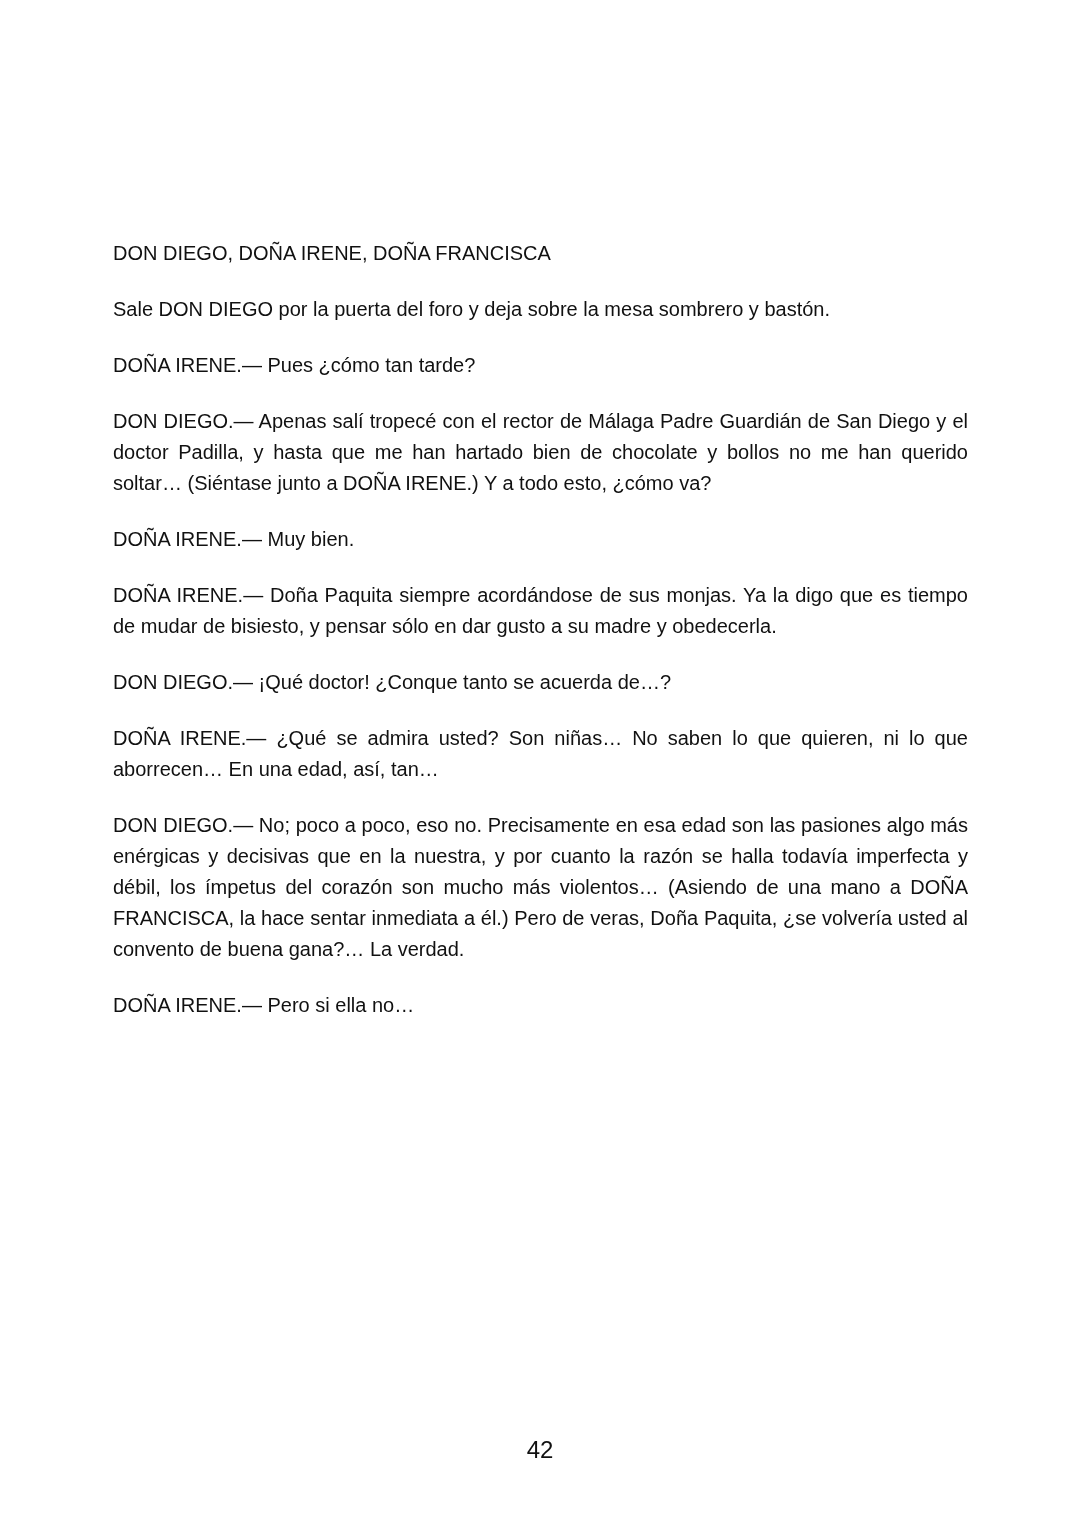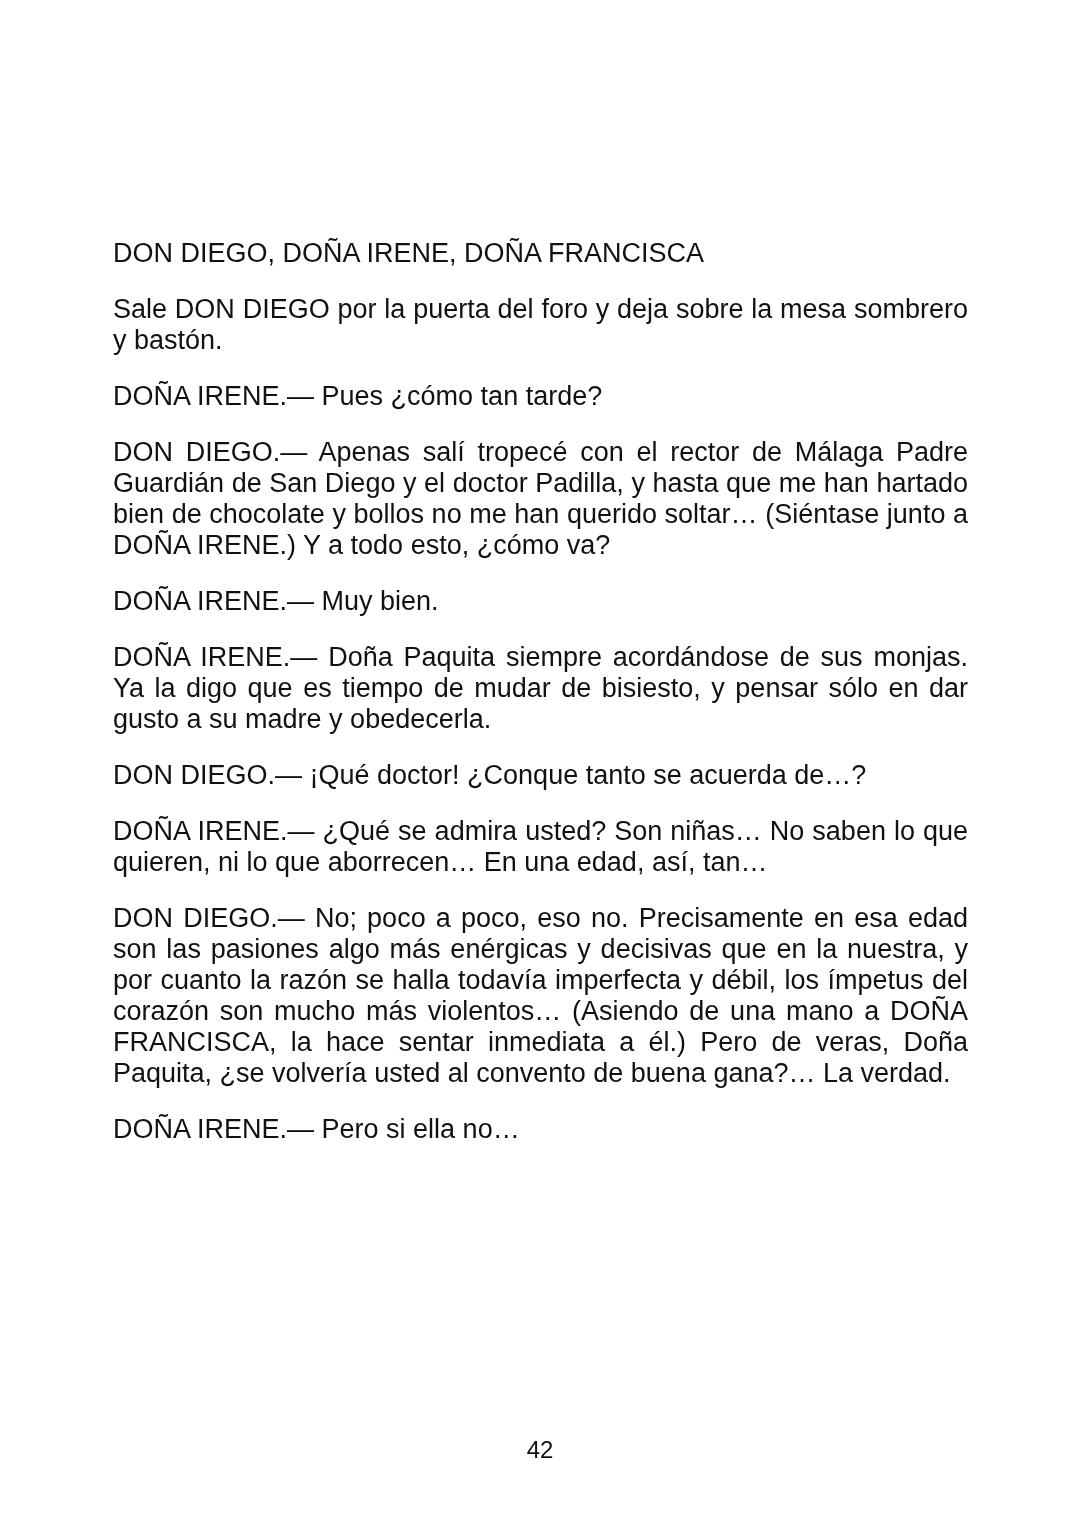--- a/index.html
+++ b/index.html
@@ -21,21 +21,21 @@
       top: 238px;
       width: 855px;
     }
     .scene-title {
       font-size: 29px;
       font-weight: bold;
       line-height: 44px;
       margin: 0 0 22px 0;
     }
     .para {
-      font-size: 27px;
+      font-size: 20px;
       line-height: 31px;
       text-align: justify;
       margin: 0 0 25px 0;
     }
     .para .it { }
     .cast { margin-bottom: 25px; }
     .page-number {
       position: absolute;
       left: 0;
       width: 1080px;

